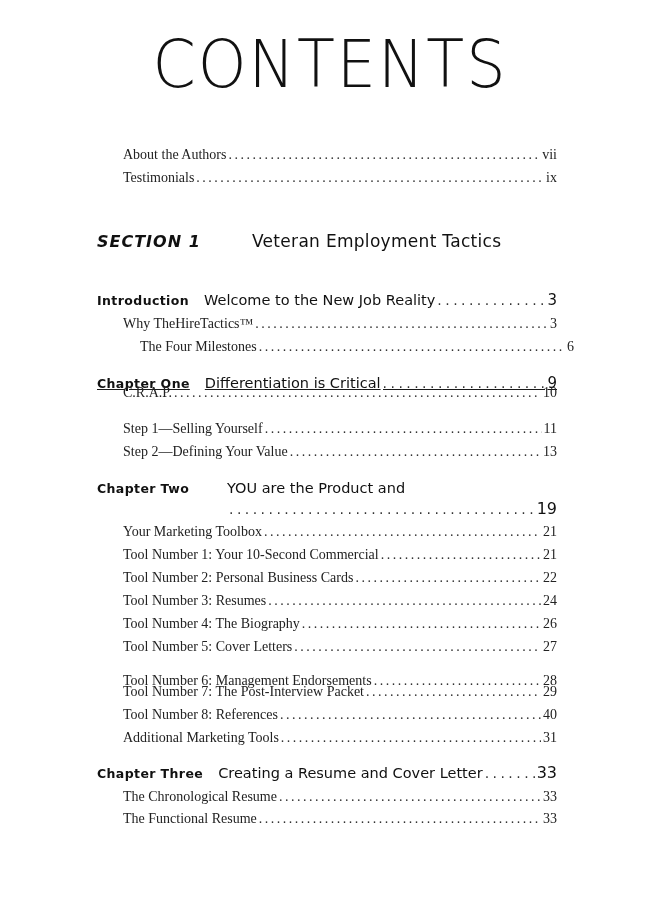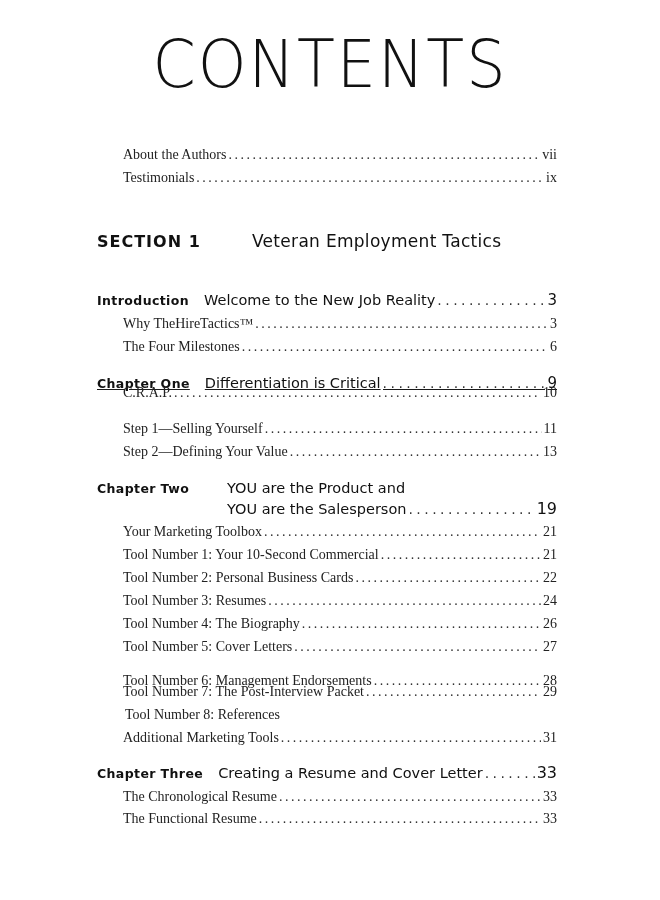--- a/index.html
+++ b/index.html
@@ -14,21 +14,21 @@
     position: absolute; display: flex; align-items: baseline; white-space: nowrap; overflow: hidden;
   }
   .serif { font-family: "Liberation Serif", serif; font-size: 14px; color: #222; }
   .entry { left: 123px; width: 434px; height: 18px; }
   .entry .label { flex: 0 0 auto; }
   .leader { flex: 1 1 auto; overflow: hidden; margin: 0 2px; letter-spacing: 3.2px; color: #333; }
   .leader::before { content: ". . . . . . . . . . . . . . . . . . . . . . . . . . . . . . . . . . . . . . . . . . . . . . . . . . . . . . . . . . . . . . . . . . . . . . . . . . . . . . . . . . ."; letter-spacing: -0.5px; }
   .page { flex: 0 0 auto; text-align: right; }
   .section {
     position: absolute; left: 97px; top: 232px;
-    font-family: "DejaVu Sans", sans-serif; font-weight: bold; font-size: 16px; letter-spacing: 1px; color: #111;
+    font-family: "DejaVu Sans", sans-serif; font-weight: bold; font-size: 16px; letter-spacing: 1px; color: #111; font-style: italic;
   }
   .section-title {
     position: absolute; left: 252px; top: 230px; width: 260px;
     font-family: "DejaVu Sans", sans-serif; font-size: 17px; line-height: 23px; color: #111; letter-spacing: 0.3px;
   }
   .chap { left: 97px; width: 460px; height: 22px; }
   .chap-label {
     font-family: "DejaVu Sans", sans-serif; font-weight: bold; font-size: 12.5px; letter-spacing: 0.4px; color: #111;
     flex: 0 0 auto;
   }
@@ -60,21 +60,21 @@
   <span class="chap-label">Introduction</span>
   <span class="chap-title">Welcome to the New Job Reality</span>
   <span class="leader"></span>
   <span class="chap-page">3</span>
 </div>
 <div class="row serif entry" style="top:316px;">
   <span class="label">Why TheHireTactics™</span>
   <span class="leader"></span>
   <span class="page">3</span>
 </div>
-<div class="row serif entry" style="top:339px;">
+<div class="row serif entry" style="top:339px;margin-left:17px;">
   <span class="label">The Four Milestones</span>
   <span class="leader"></span>
   <span class="page">6</span>
 </div>
 
 <div class="row chap" style="top:374px;text-decoration:underline;">
   <span class="chap-label">Chapter One</span>
   <span class="chap-title">Differentiation is Critical</span>
   <span class="leader"></span>
   <span class="chap-page">9</span>
@@ -93,21 +93,20 @@
   <span class="label">Step 2—Defining Your Value</span>
   <span class="leader"></span>
   <span class="page">13</span>
 </div>
 
 <div class="two-line-first" style="top:480px;">YOU are the Product and</div>
 <div class="row chap" style="top:481px;">
   <span class="chap-label">Chapter Two</span>
 </div>
 <div class="row chap" style="top:499px; left:227px; width:330px;">
-  <span class="chap-title" style="margin-left:0;">YOU are the Salesperson</span>
   <span class="leader"></span>
   <span class="chap-page" style="font-size:16px;">19</span>
 </div>
 <div class="row serif entry" style="top:524px;">
   <span class="label">Your Marketing Toolbox</span>
   <span class="leader"></span>
   <span class="page">21</span>
 </div>
 <div class="row serif entry" style="top:547px;">
   <span class="label">Tool Number 1: Your 10-Second Commercial</span>
@@ -137,21 +136,21 @@
 <div class="row serif entry" style="top:672px;align-items:center;">
   <span class="label">Tool Number 6: Management Endorsements</span>
   <span class="leader"></span>
   <span class="page">28</span>
 </div>
 <div class="row serif entry" style="top:684px;">
   <span class="label">Tool Number 7: The Post-Interview Packet</span>
   <span class="leader"></span>
   <span class="page">29</span>
 </div>
-<div class="row serif entry" style="top:707px;flex-direction:column;">
+<div class="row serif entry" style="top:707px;">
   <span class="label">Tool Number 8: References</span>
   <span class="leader"></span>
   <span class="page">40</span>
 </div>
 <div class="row serif entry" style="top:730px;">
   <span class="label">Additional Marketing Tools</span>
   <span class="leader"></span>
   <span class="page">31</span>
 </div>
 

